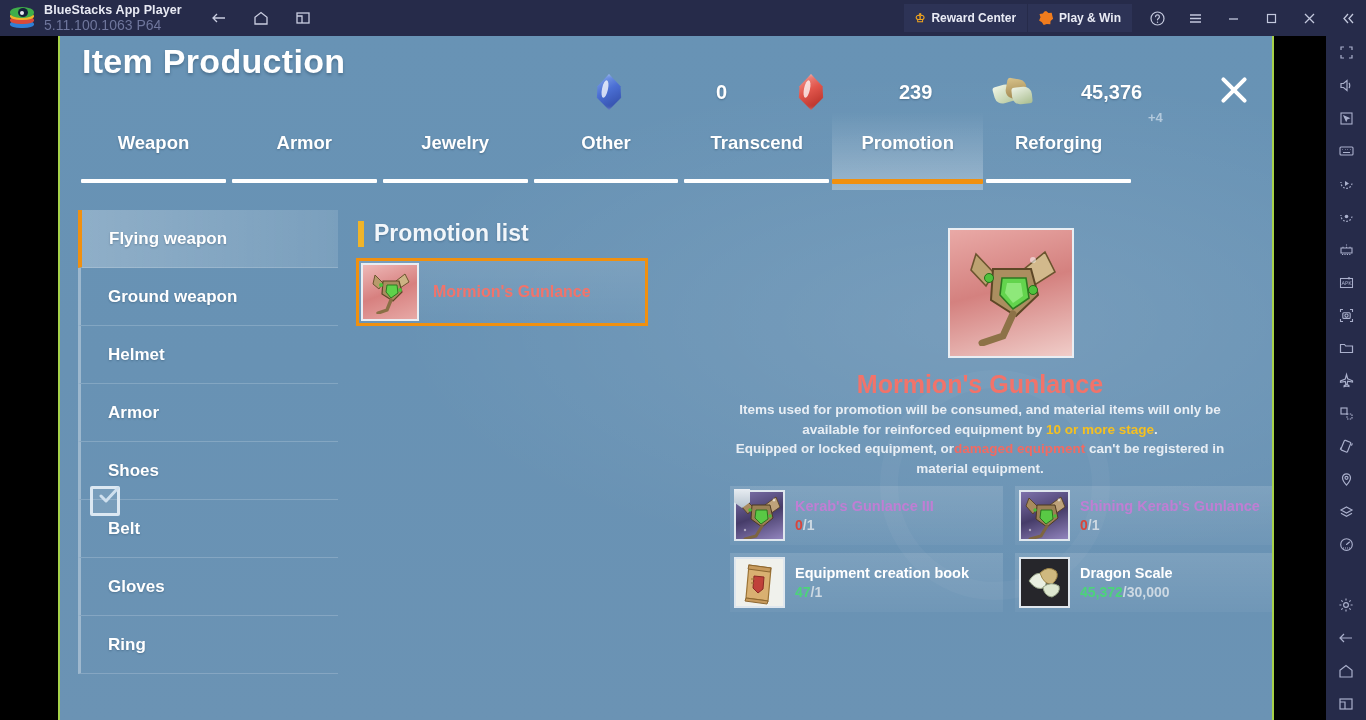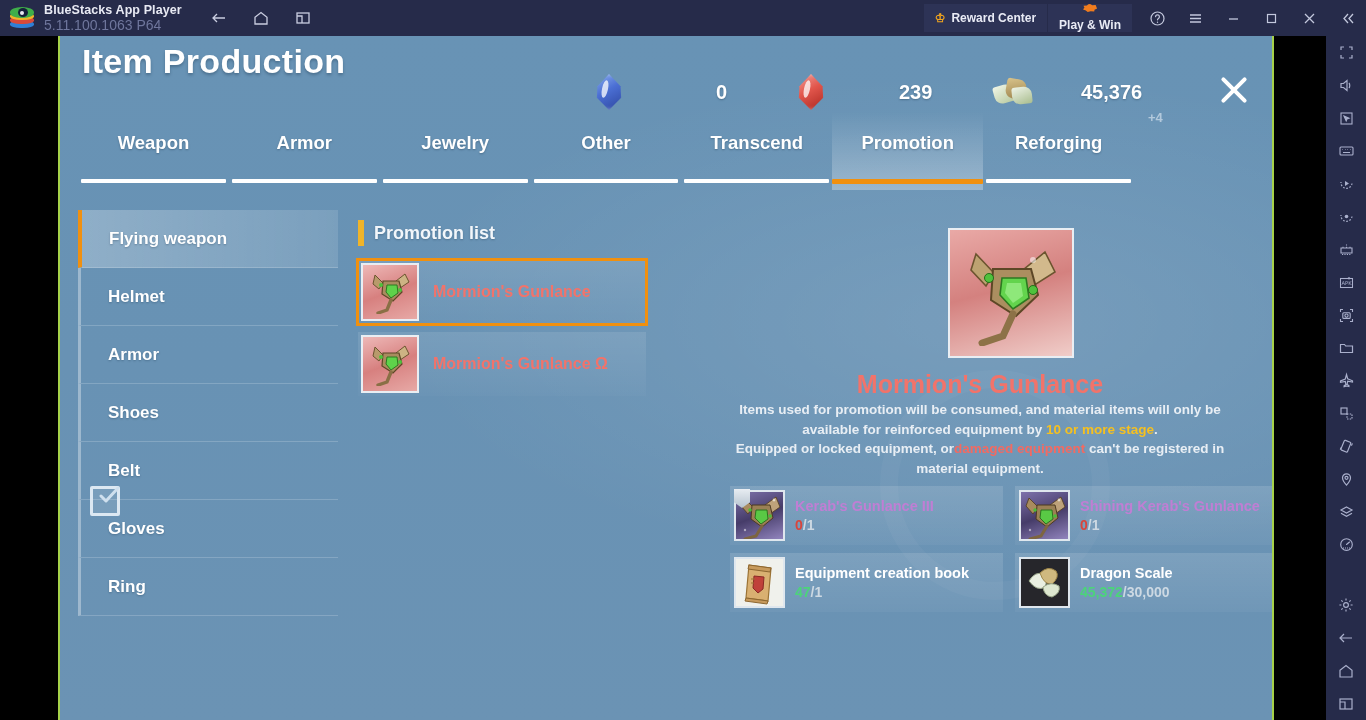--- a/index.html
+++ b/index.html
@@ -40,21 +40,21 @@
   .bs-navicons { display:flex; align-items:center; margin-left:28px; gap:24px;}
   .bs-navicons .ic { width:18px; height:18px; color:#c9cde0; display:flex;align-items:center;justify-content:center;}
   .bs-navicons .ic svg { display:block; }
 
   .bs-right { margin-left:auto; display:flex; align-items:center; height:28px;}
   .pill {
     display:flex; align-items:center; gap:6px; height:28px;
     padding:0 11px; color:#e9ebf5; font-size:12px; font-weight:bold;
     background:#2d3356;
   }
-  .pill + .pill { margin-left:1px;flex-direction:column; }
+  .pill + .pill { margin-left:1px; }
   .pill .crown { font-size:12px; color:#f0a41e; }
   .pill .star-badge {
     width:14px;height:14px;background:#f07c1e;
     clip-path: polygon(50% 0%,67% 15%,90% 12%,95% 35%,100% 55%,82% 72%,80% 95%,55% 92%,33% 100%,20% 80%,0% 68%,10% 45%,3% 22%,27% 18%,38% 3%);
   }
   .winbtn { width:38px; height:28px; display:flex; align-items:center; justify-content:center; color:#c3c8dd; }
   .winbtn.sep { margin-left:6px; }
 
   
   #bs-side {
@@ -167,21 +167,21 @@
   }
   #cat-check .mk {
     position:absolute; left:5px; top:-4px; width:22px; height:22px;
   }
 
   
   #list-head {
     position:absolute; left:298px; top:190px; display:flex; align-items:center; gap:10px;
   }
   #list-head .bar{ width:6px; height:26px; background:#f0b429; }
-  #list-head .lt { color:#f2f6fa; font-size:18px; font-weight:bold; text-shadow:0 1px 2px rgba(20,45,70,.3);}
+  #list-head .lt { color:#f2f6fa; font-size:23px; font-weight:bold; text-shadow:0 1px 2px rgba(20,45,70,.3);}
 
   #plist { position:absolute; left:298px; top:230px; width:288px; }
   .pitem {
     position:relative; height:64px; margin-bottom:8px;
     background:linear-gradient(180deg, rgba(255,255,255,0.10), rgba(255,255,255,0.02));
     display:flex; align-items:center; cursor:pointer;
   }
   .pitem.selected { outline:3px solid #f0900f; outline-offset:-1px; }
   .thumb {
     width:58px; height:58px; margin-left:3px; flex:none;
@@ -535,20 +535,23 @@
           <span>Reforging</span>
             <span class="tu"></span>
         </div>
       </div>
 
       <div id="cats">
         <div class="cat active">
           <span>Flying weapon</span>
         </div>
         <div class="cat">
+          <span>Ground weapon</span>
+        </div>
+        <div class="cat">
           <span>Helmet</span>
         </div>
         <div class="cat">
           <span>Armor</span>
         </div>
         <div class="cat">
           <span>Shoes</span>
         </div>
         <div class="cat">
           <span>Belt</span>
@@ -578,34 +581,20 @@
               <path d="M6 5 L14 13 L10 19 L4 14 Z" fill="#b89a6b" stroke="#6c542f" stroke-width="1"></path>
               <path d="M36 4 L40 12 L31 18 L27 11 Z" fill="#cdb384" stroke="#6c542f" stroke-width="1"></path>
               <path d="M14 11 L30 11 L33 22 L24 31 L13 24 Z" fill="#a98c5f" stroke="#5d4726" stroke-width="1.2"></path>
               <path d="M18 15 L28 15 L29 23 L22 28 L17 22 Z" fill="#5ed24a" stroke="#2c7a20" stroke-width="1"></path>
               <path d="M22 30 L18 40 L9 43" stroke="#8a6f45" stroke-width="3.4" fill="none" stroke-linecap="round"></path>
               <circle cx="12" cy="15" r="2" fill="#4fc23c"></circle>
                 <circle cx="31" cy="20" r="2" fill="#4fc23c"></circle>
             </svg>
           </div>
           <div class="pname">Mormion's Gunlance</div>
-        </div>
-        <div class="pitem">
-          <div class="thumb">
-            <svg class="wep" viewBox="0 0 42 44">
-              <path d="M6 5 L14 13 L10 19 L4 14 Z" fill="#b89a6b" stroke="#6c542f" stroke-width="1"></path>
-              <path d="M36 4 L40 12 L31 18 L27 11 Z" fill="#cdb384" stroke="#6c542f" stroke-width="1"></path>
-              <path d="M14 11 L30 11 L33 22 L24 31 L13 24 Z" fill="#a98c5f" stroke="#5d4726" stroke-width="1.2"></path>
-              <path d="M18 15 L28 15 L29 23 L22 28 L17 22 Z" fill="#5ed24a" stroke="#2c7a20" stroke-width="1"></path>
-              <path d="M22 30 L18 40 L9 43" stroke="#8a6f45" stroke-width="3.4" fill="none" stroke-linecap="round"></path>
-              <circle cx="12" cy="15" r="2" fill="#4fc23c"></circle>
-                <circle cx="31" cy="20" r="2" fill="#4fc23c"></circle>
-            </svg>
-          </div>
-          <div class="pname">Mormion's Gunlance Ω</div>
         </div>
       </div>
 
       <div id="detail">
 
         <div id="hero">
           <svg class="wepbig" viewBox="0 0 96 100">
             <path d="M13 8 L31 27 L23 40 L8 24 Z" fill="#bda271" stroke="#6c542f" stroke-width="1.6"></path>
             <path d="M82 6 L92 26 L70 40 L60 24 Z" fill="#d2b98c" stroke="#6c542f" stroke-width="1.6"></path>
             <path d="M30 23 L68 23 L75 49 L53 70 L28 54 Z" fill="#ab8e60" stroke="#5d4726" stroke-width="2"></path>

